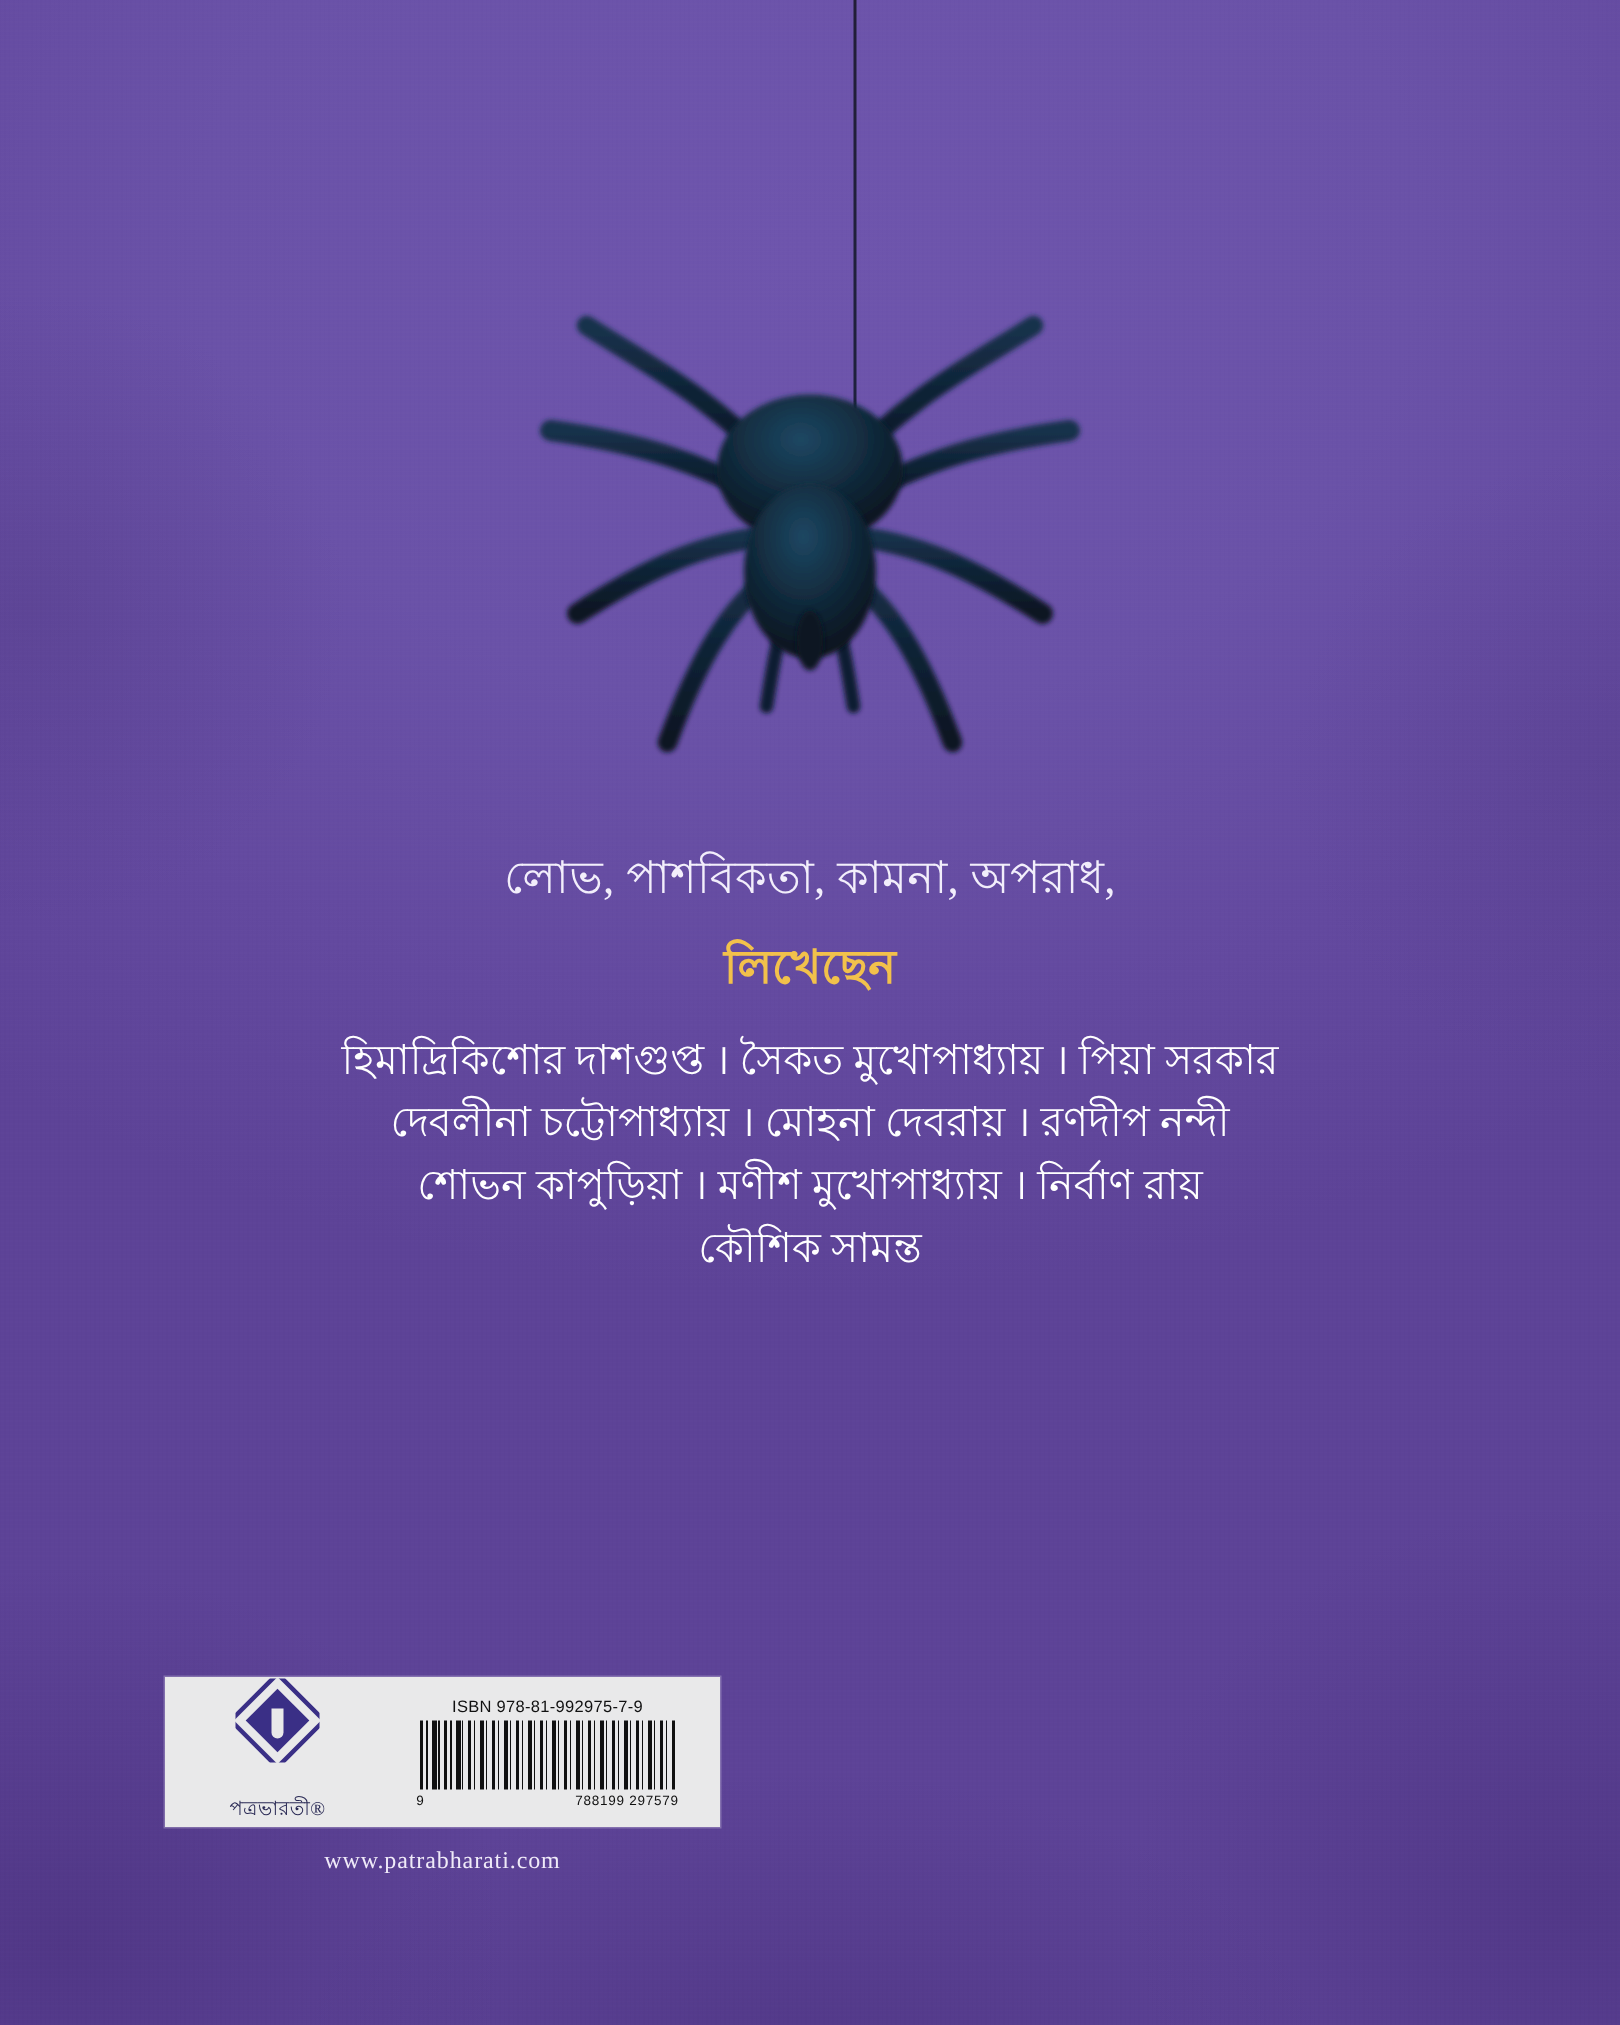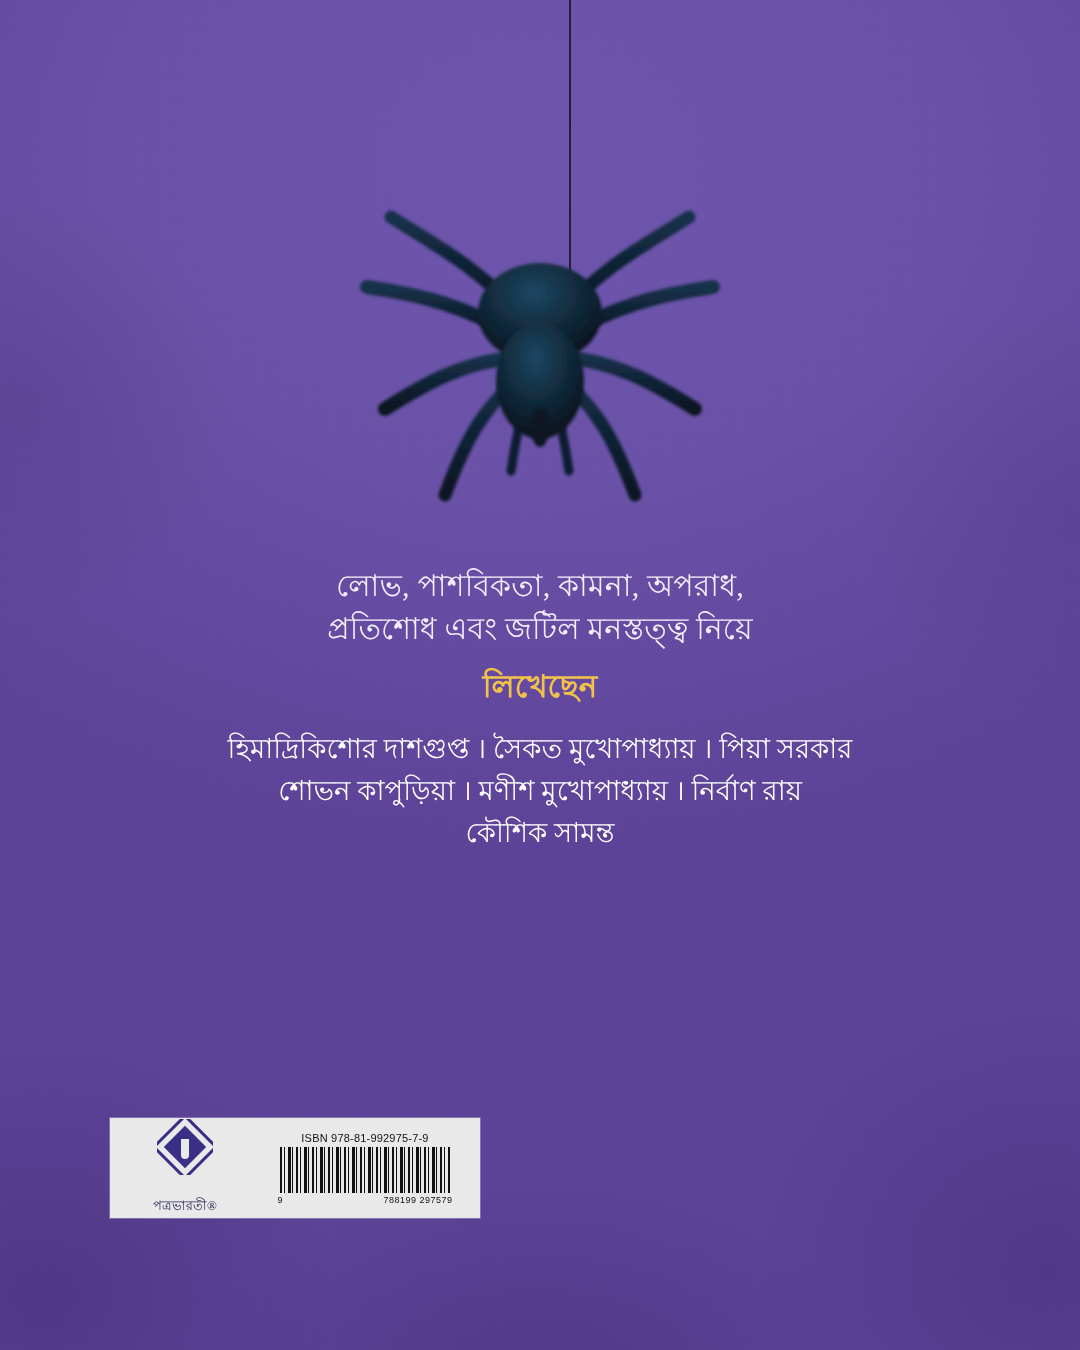--- a/index.html
+++ b/index.html
@@ -228,27 +228,27 @@
 
       <ellipse cx="215" cy="118" rx="62" ry="50" fill="url(#bodyGrad)" filter="url(#soft)"></ellipse>
       <ellipse cx="215" cy="186" rx="44" ry="58" fill="url(#bodyGrad)" filter="url(#soft)"></ellipse>
       <ellipse cx="215" cy="232" rx="9" ry="20" fill="#0a1622" filter="url(#soft)"></ellipse>
     </svg>
   </div>
 
   <div class="texts">
     <div class="blurb">
       <div>লোভ, পাশবিকতা, কামনা, অপরাধ,</div>
-      <div>প্রতিশোধ এবং জটিল মনস্তত্ত্ব নিয়ে</div>
     </div>
 
     <div class="written-by">লিখেছেন</div>
 
     <div class="authors">
       <div>হিমাদ্রিকিশোর দাশগুপ্ত । সৈকত মুখোপাধ্যায় । পিয়া সরকার</div>
+      <div>দেবলীনা চট্টোপাধ্যায় । মোহনা দেবরায় । রণদীপ নন্দী</div>
       <div>শোভন কাপুড়িয়া । মণীশ মুখোপাধ্যায় । নির্বাণ রায়</div>
       <div>কৌশিক সামন্ত</div>
     </div>
   </div>
 
   <div class="isbn-panel">
     <div class="publisher-logo">
       <div class="diamond-mark">
         <svg viewBox="0 0 56 56" xmlns="http://www.w3.org/2000/svg">
           <rect x="6" y="6" width="44" height="44" transform="rotate(45 28 28)" fill="none" stroke="#3a2f86" stroke-width="3"></rect>
@@ -261,13 +261,14 @@
     <div class="barcode-block">
       <div class="isbn-text">ISBN 978-81-992975-7-9</div>
       <div class="barcode"></div>
       <div class="barcode-digits">
         <span>9</span>
         <span>788199 297579</span>
       </div>
     </div>
   </div>
 
+  <div class="website">www.patrabharati.com</div>
 </div>
 
 </body></html>

